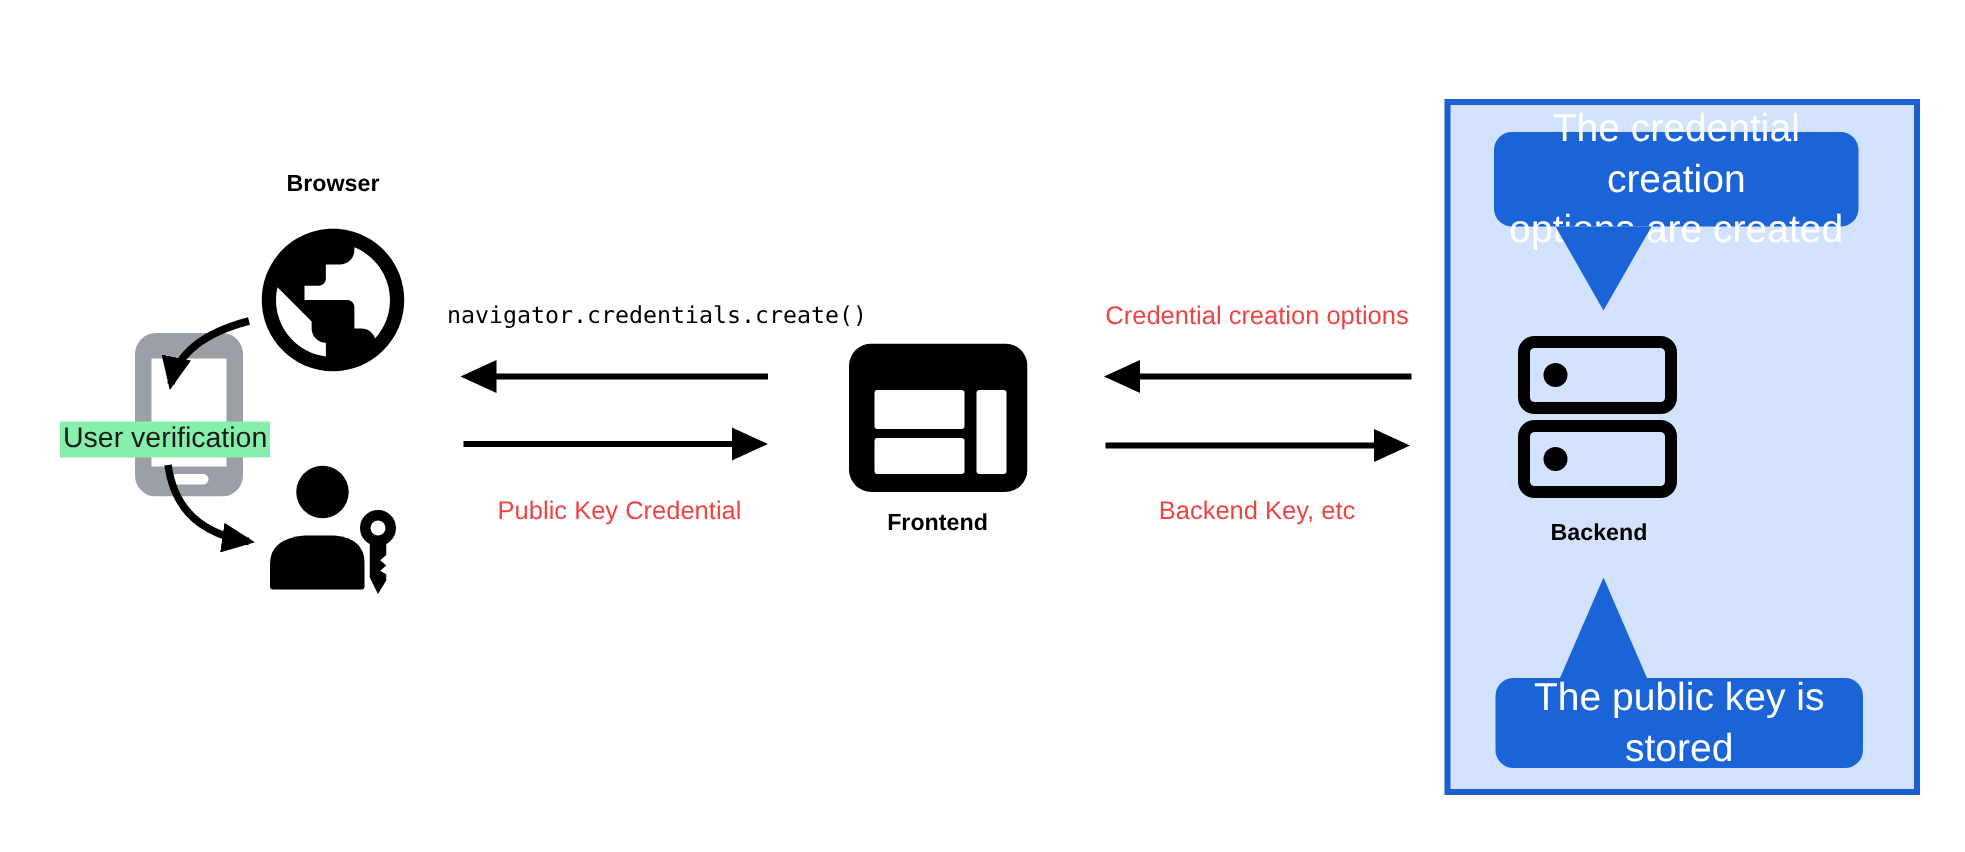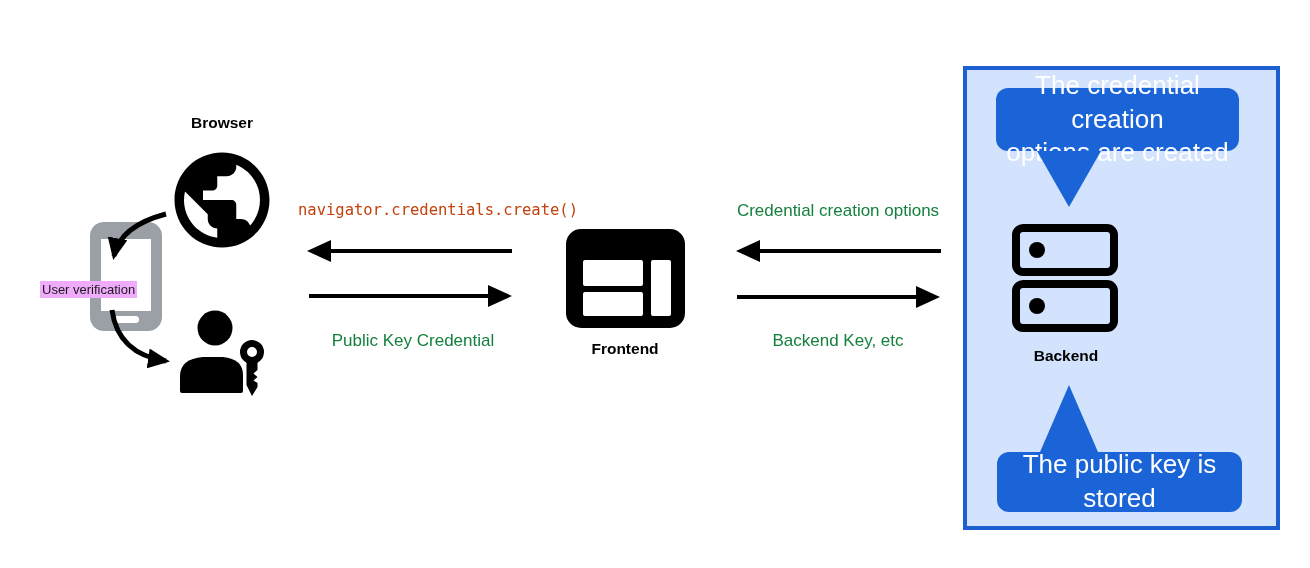--- a/index.html
+++ b/index.html
@@ -7,35 +7,35 @@
     position: relative;
     width: 1310px;
     height: 544px;
     background: #ffffff;
     font-family: "Liberation Sans", sans-serif;
     overflow: hidden;
   }
   .abs { position: absolute; }
   .lbl {
     position: absolute;
-    color: #15803d;
+    color: #ef4444;
     font-size: 17px;
     text-align: center;
     line-height: 1.2;
   }
   .lbl.bold {
     font-weight: bold;
     font-size: 15.5px;
     color: #000;
   }
   .code {
     position: absolute;
     font-family: "DejaVu Sans Mono", monospace;
     font-size: 15.5px;
-    color: #c2410c;
+    color: #000000;
     text-align: center;
   }
   
   .harrow {
     position: absolute;
     height: 4px;
     background: #000;
   }
   .harrow.left::before {
     content: "";
@@ -107,23 +107,23 @@
   }
   .ptr-up-blue {
     bottom: 100%; left: 43px;
     border-left: 29px solid transparent;
     border-right: 29px solid transparent;
     border-bottom: 67px solid #1b64d8;
   }
   .uv-label {
     position: absolute;
     left: 40px; top: 281px;
-    font-size: 13px;
+    font-size: 19px;
     color: #1a1a1a;
-    background: #f0abfc;
+    background: #86efac;
     padding: 1px 2px;
     white-space: nowrap;
   }
 </style>
 </head>
 <body>
 
 <div class="stage">
 
   <div class="panel"></div>

